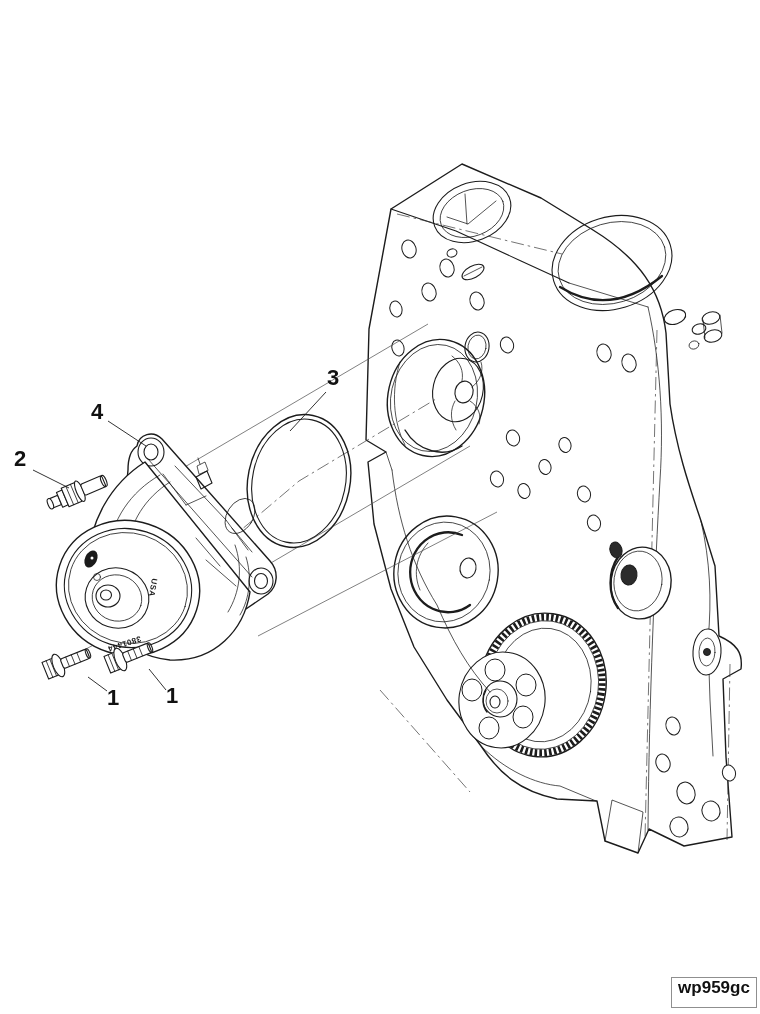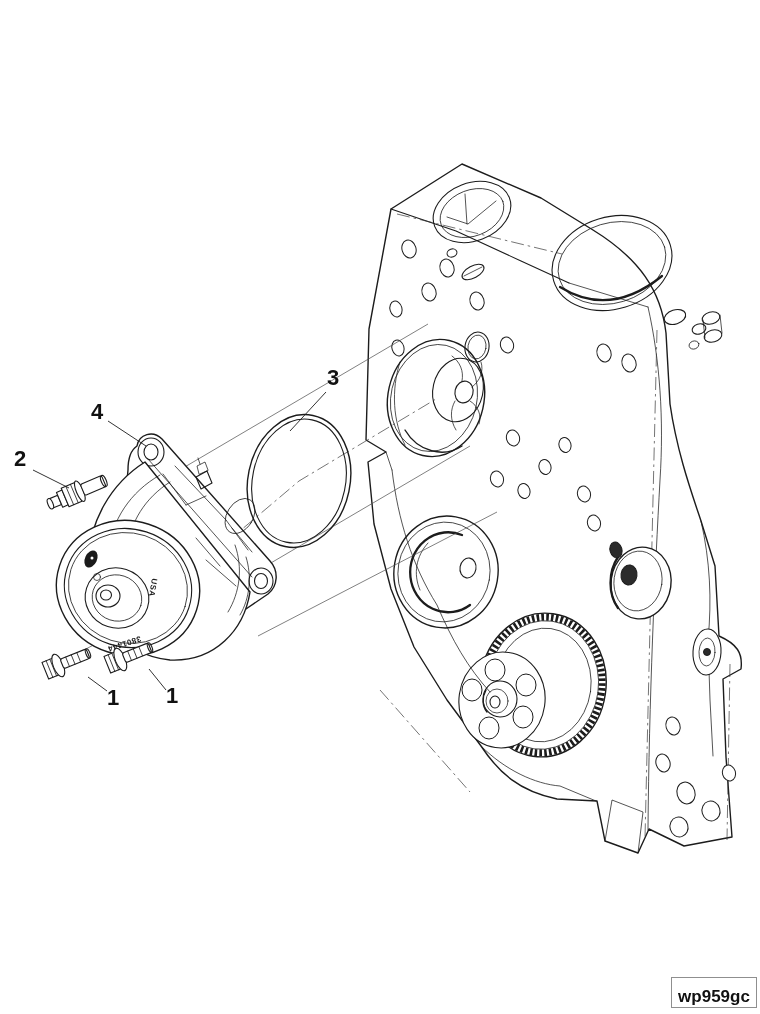--- a/index.html
+++ b/index.html
@@ -19,21 +19,21 @@
   .cl{fill:none;stroke:#3a3a3a;stroke-width:0.7;stroke-dasharray:13 4 2.5 4;}
   .proj{fill:none;stroke:#4a4a4a;stroke-width:0.7;}
   .leader{fill:none;stroke:#1c1c1c;stroke-width:0.9;}
   .castTxt{fill:#1c1c1c;font-family:"Liberation Sans",sans-serif;font-weight:bold;font-size:8px;letter-spacing:0.5px;}
   .callout{
     position:absolute;transform:translate(-50%,-50%);
     font-weight:bold;font-size:22px;color:#111;line-height:1;
   }
   .figcode{
     position:absolute;left:671px;top:977px;width:84px;height:29px;
-    border:1.5px solid #8f8f8f;background:#fff;display:flex;align-items:flex-end;justify-content:center;
+    border:1.5px solid #8f8f8f;background:#fff;display:flex;align-items:flex-start;justify-content:center;
     font-weight:bold;font-size:17px;color:#111;
   }
 </style>
 </head>
 <body>
 
 <div id="stage">
 
 <svg width="760" height="1014" viewBox="0 0 760 1014">
 

